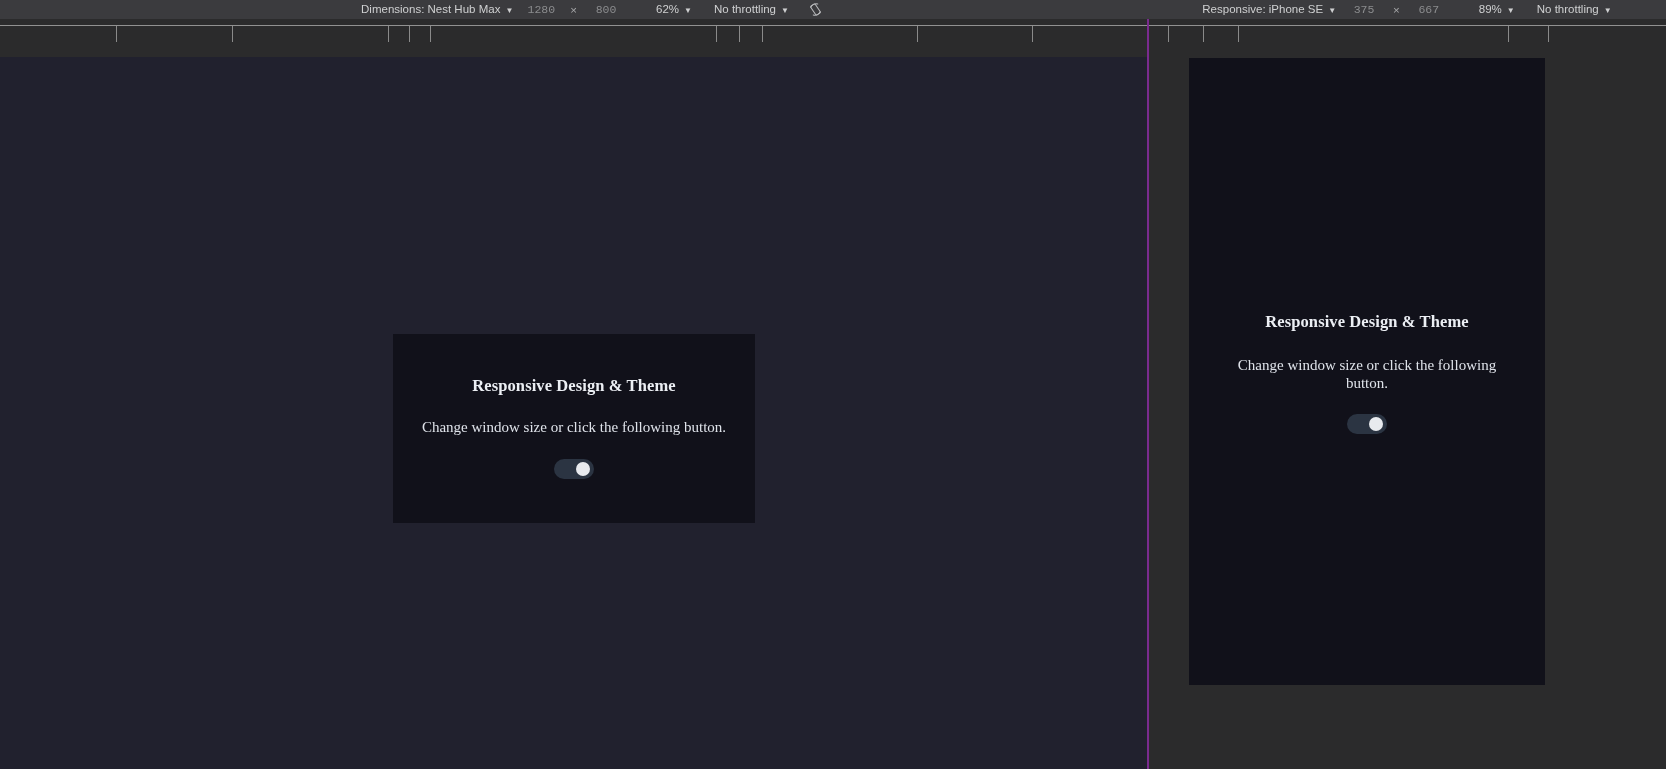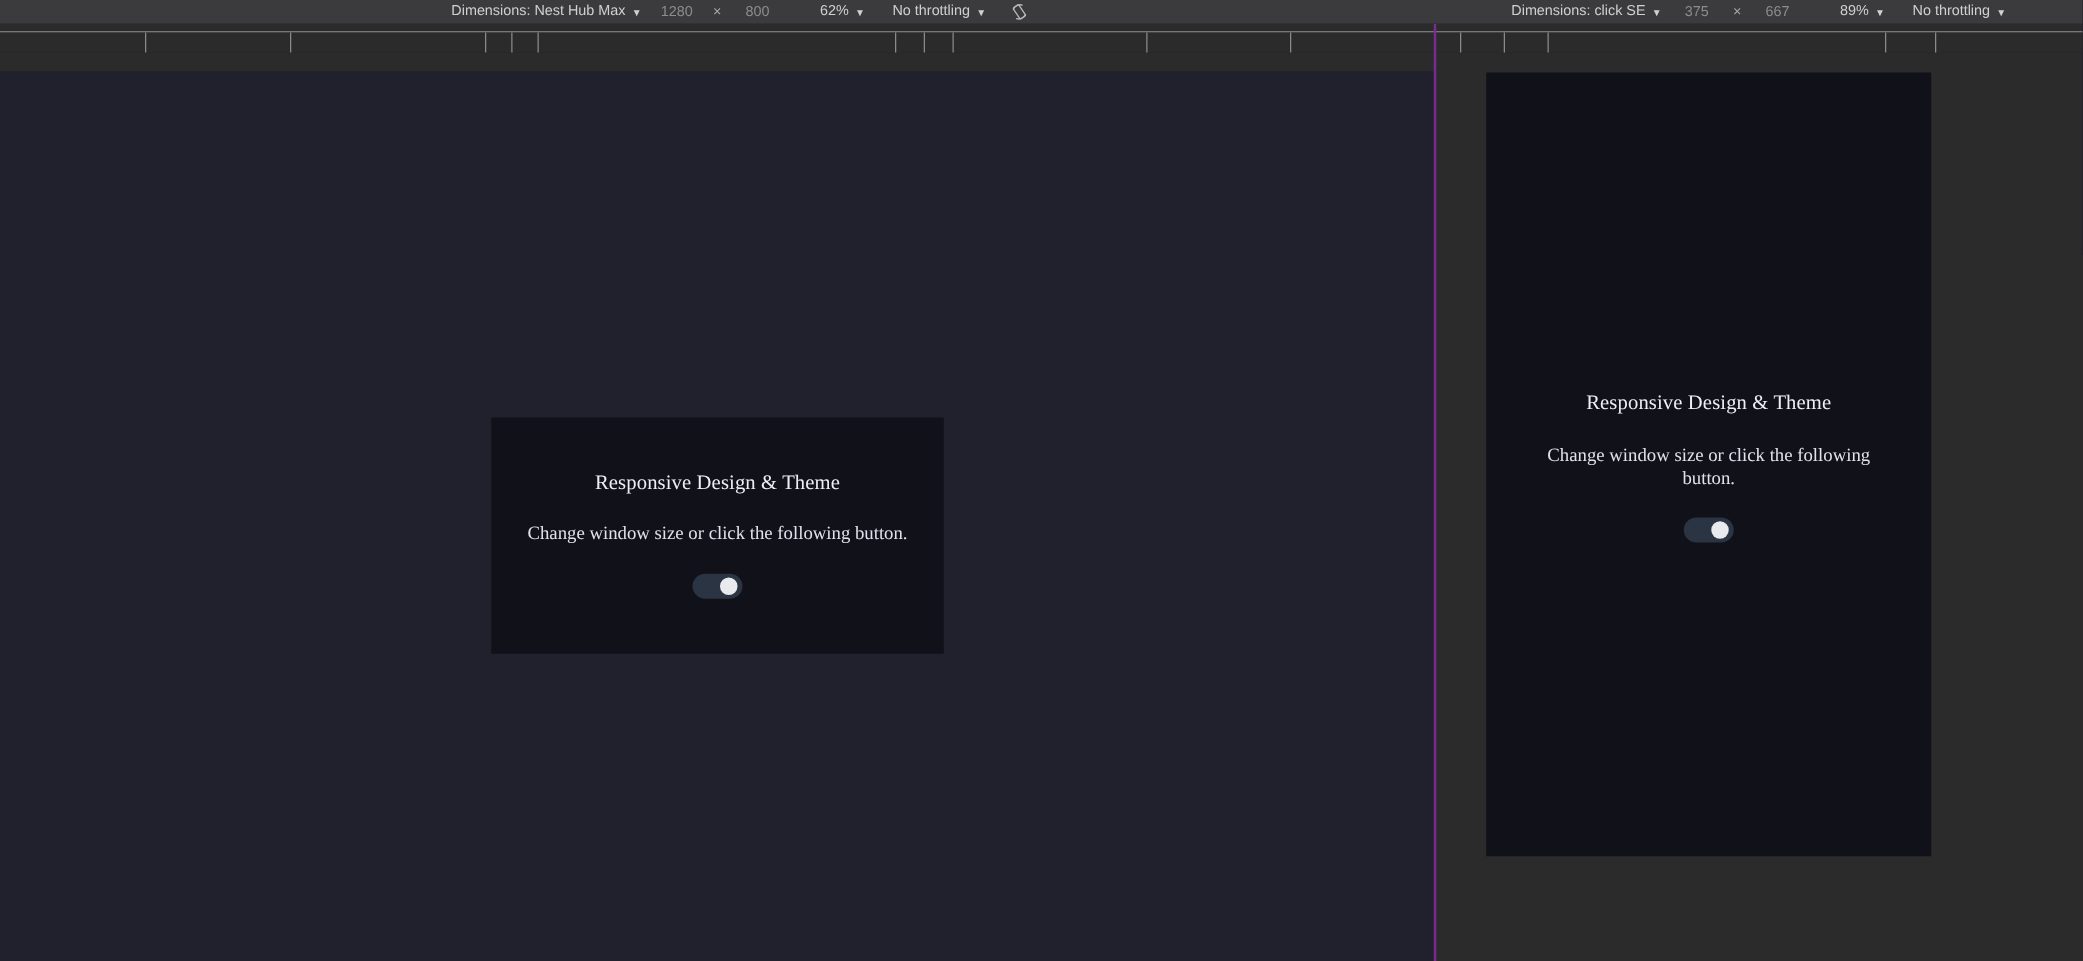--- a/index.html
+++ b/index.html
@@ -65,21 +65,21 @@
   }
   .tb-dim-input {
     width: 44px;
     text-align: center;
     font-size: 11.5px;
     color: #8b8c8e;
     background: transparent;
     border: none;
     outline: none;
     padding: 0;
-    font-family: Liberation Sans, sans-serif;
+    font-family: Liberation Mono, monospace;
     height: 15px;
     cursor: text;
   }
   .tb-times {
     font-size: 11.5px;
     color: #a7a8aa;
     padding: 0 7px;
   }
   .tb-iconbtn {
     width: 22px;
@@ -186,21 +186,21 @@
   }
   .card-right {
     width: 356px;
     padding: 0 30px;
     background: transparent;
   }
 
   .card-title {
     margin: 0;
     font-family: "Liberation Serif", serif;
-    font-weight: normal;
+    font-weight: bold;
     font-size: 16.5px;
     color: #eceff4;
     letter-spacing: 0.1px;
   }
   .card-text {
     margin: 24px 0 0;
     font-family: "Liberation Serif", serif;
     font-size: 15px;
     line-height: 1.18;
     color: #dfe3ea;
@@ -271,21 +271,21 @@
         </svg>
       </div>
 
     </div>
   </div>
 
   <div class="tb-pane tb-pane-right">
     <div class="tb-group">
 
       <div class="tb-item">
-        <span>Dimensions: click SE</span>
+        <span>Responsive: iPhone SE</span>
         <span class="tb-caret">▼</span>
       </div>
 
       <input class="tb-dim-input" type="text" value="375" style="">
       <span class="tb-times">×</span>
       <input class="tb-dim-input" type="text" value="667" style="">
 
       <div class="tb-item" style="margin-left:22px;">
         <span>89%</span>
         <span class="tb-caret">▼</span>

